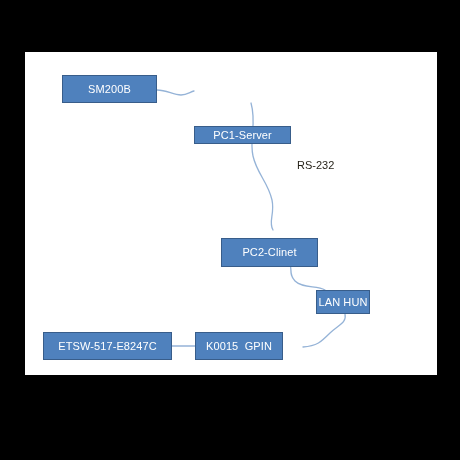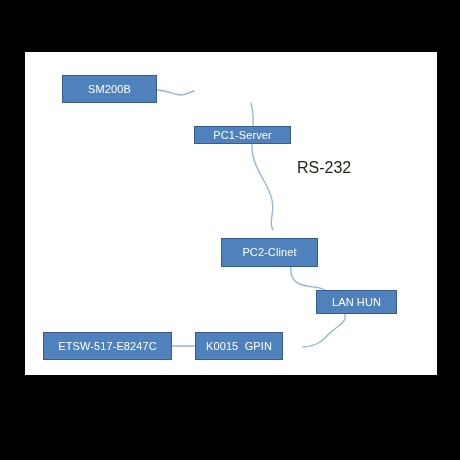--- a/index.html
+++ b/index.html
@@ -41,21 +41,21 @@
     justify-content: center;
     font-size: 11px;
     line-height: 1;
     letter-spacing: 0.1px;
     white-space: pre;
     text-align: left;
   }
   .edge-label {
     position: absolute;
     color: #231f16;
-    font-size: 16px;
+    font-size: 11px;
     line-height: 1;
     white-space: nowrap;
   }
 </style>
 </head>
 <body>
 
 <div id="screen">
   <div id="canvas">
 
@@ -74,21 +74,21 @@
     </div>
 
     <div class="node" style="left:169px; top:34px; width:97px; height:18px;margin-top:40px;">
       <span>PC1-Server</span>
     </div>
 
     <div class="node" style="left:196px; top:178px; width:97px; height:29px;margin-top:8px;">
       <span>PC2-Clinet</span>
     </div>
 
-    <div class="node" style="left:291px; top:238px; width:81px; height:24px;">
+    <div class="node" style="left:291px; top:238px; width:54px; height:24px;">
       <span>LAN HUN</span>
     </div>
 
     <div class="node" style="left:18px; top:280px; width:129px; height:28px;">
       <span>ETSW-517-E8247C</span>
     </div>
 
     <div class="node" style="left:170px; top:280px; width:88px; height:28px;">
       <span>K0015  GPIN</span>
     </div>

